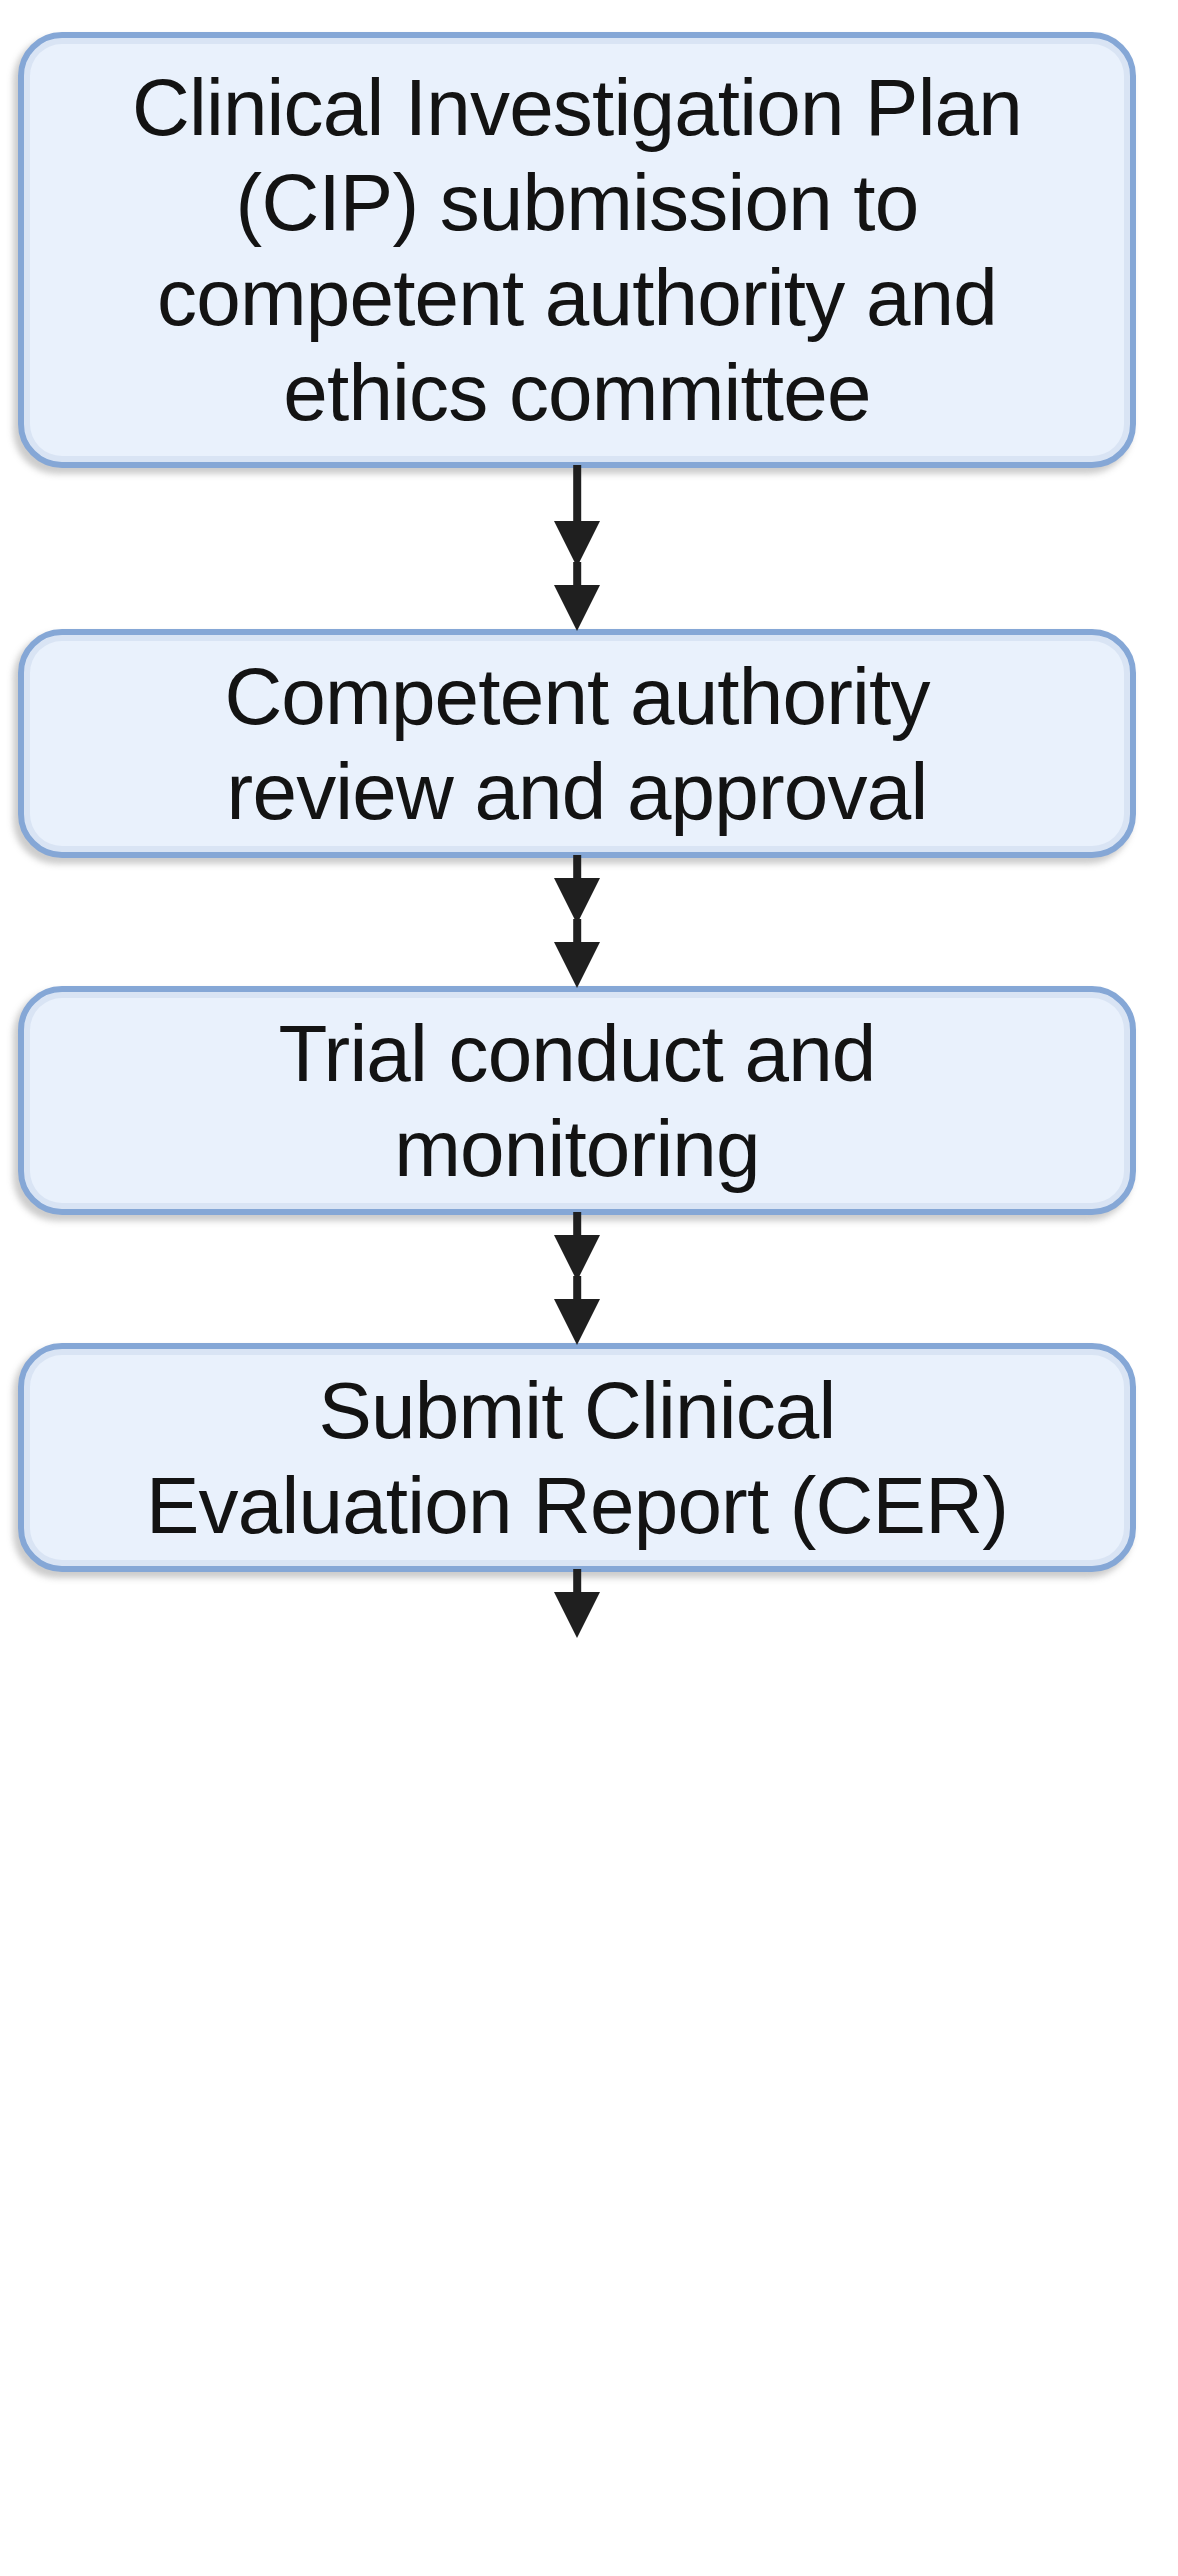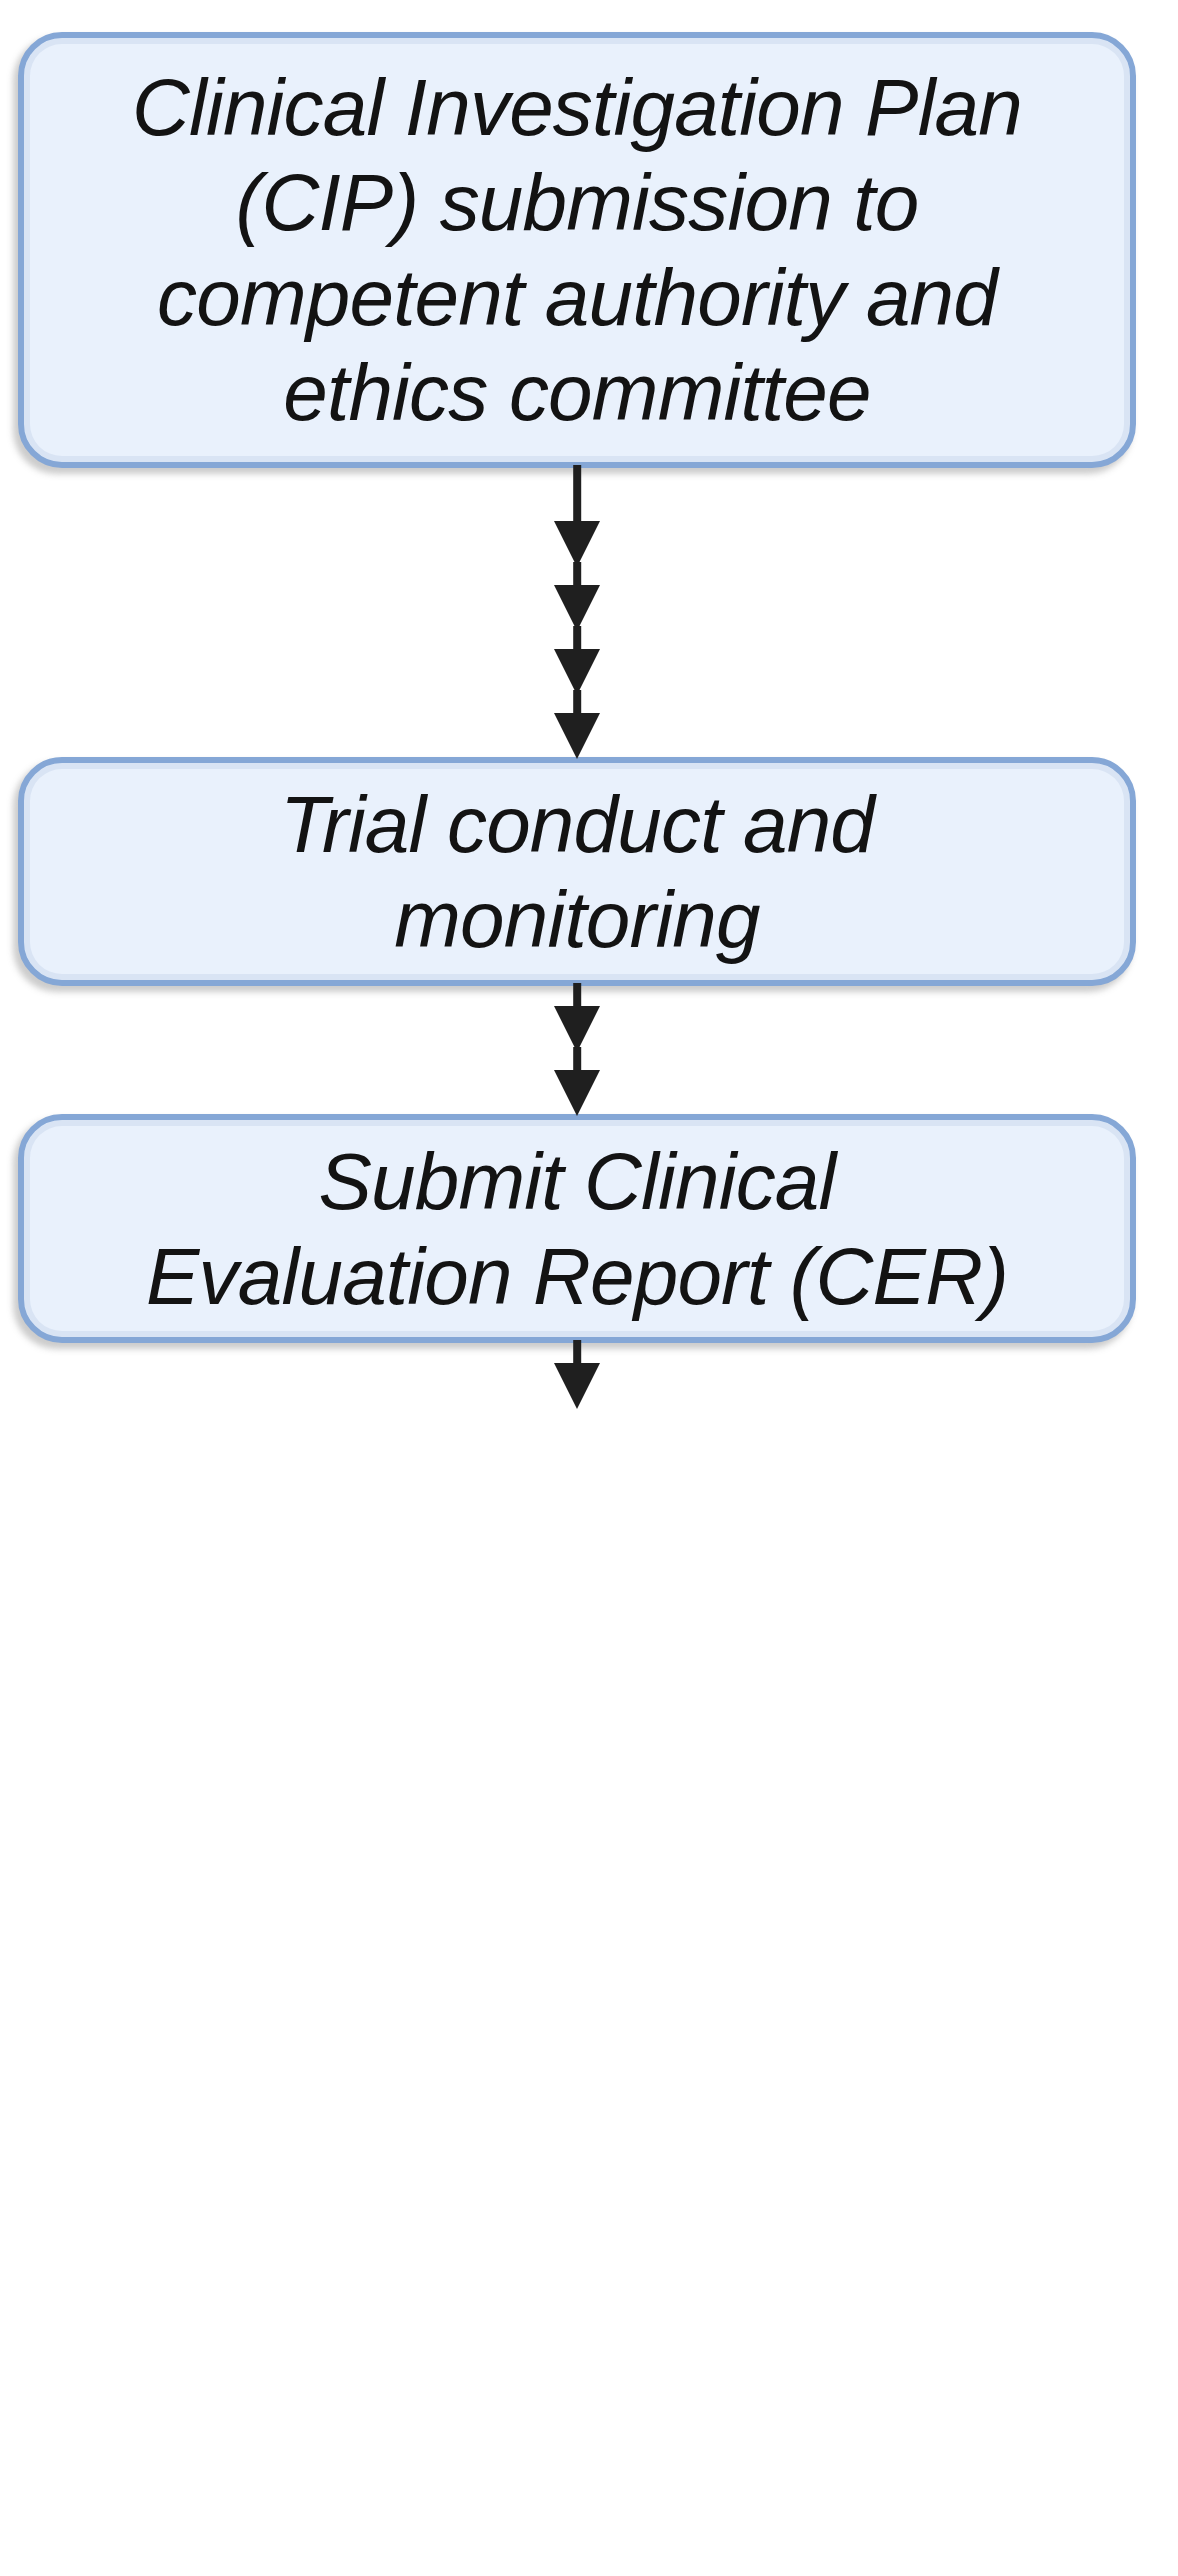--- a/index.html
+++ b/index.html
@@ -11,21 +11,20 @@
     overflow: hidden;
     font-family: "Liberation Sans", sans-serif;
   }
   .flow {
     position: relative;
     width: 1154px;
     padding-top: 32px;
     display: flex;
     flex-direction: column;
     align-items: center;
-    font-style: italic;
   }
   .flow-box {
     box-sizing: border-box;
     width: 1118px;
     min-height: 229px;
     background: #e9f1fc;
     border: 6.8px solid #85a7d6;
     border-radius: 44px;
     box-shadow: -4.2px 5.1px 6px rgba(120,120,120,0.38),
                 inset 0 0 0 6px #d9e4f4;
@@ -82,20 +81,22 @@
 competent authority and
 ethics committee</div>
     <div class="flow-arrow first">
       <div class="arrow-shaft"></div>
       <div class="arrow-head"></div>
     </div>
     <div class="flow-arrow">
       <div class="arrow-shaft"></div>
       <div class="arrow-head"></div>
     </div>
+    <div class="flow-box">Competent authority
+review and approval</div>
     <div class="flow-arrow">
       <div class="arrow-shaft"></div>
       <div class="arrow-head"></div>
     </div>
     <div class="flow-arrow">
       <div class="arrow-shaft"></div>
       <div class="arrow-head"></div>
     </div>
     <div class="flow-box">Trial conduct and
 monitoring</div>

